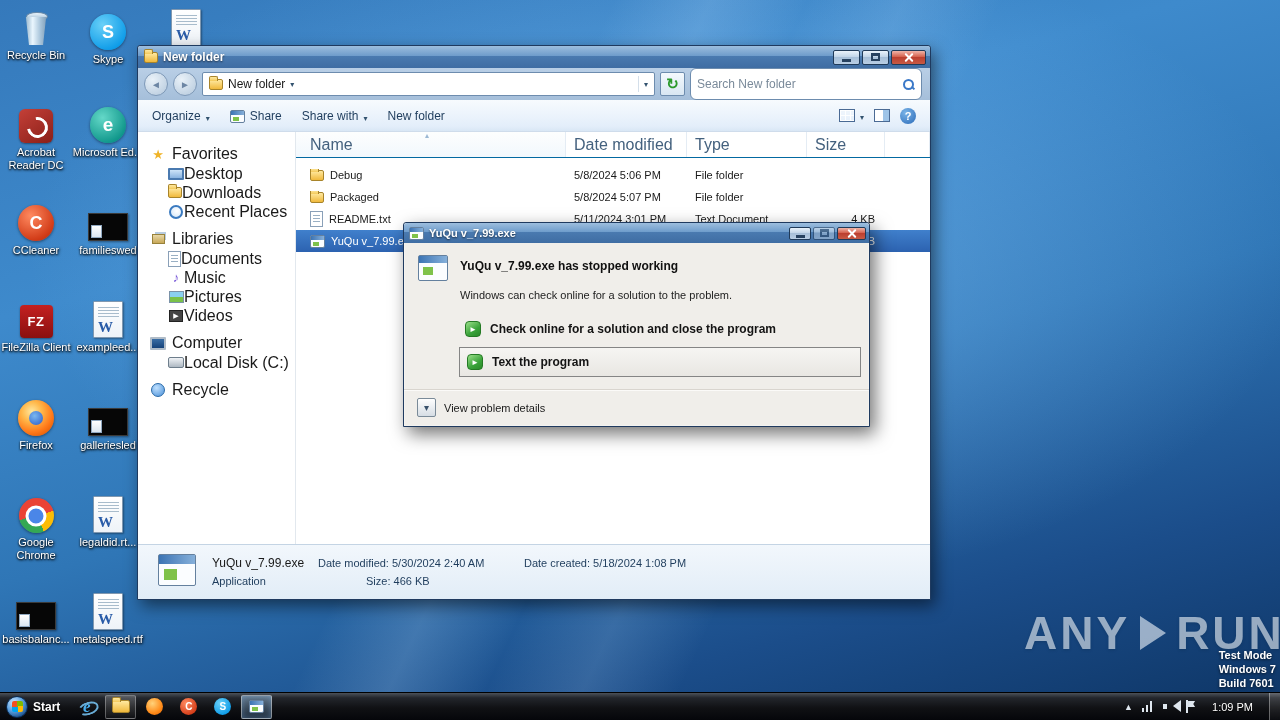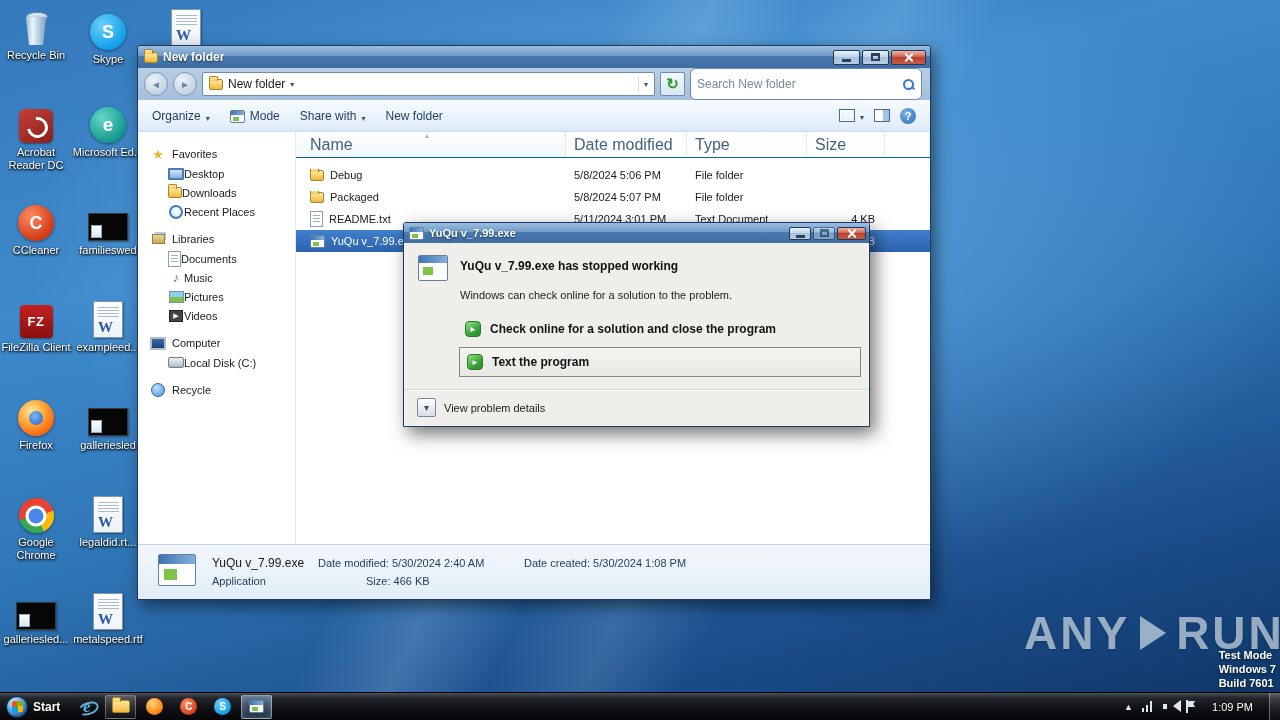--- a/index.html
+++ b/index.html
@@ -81,21 +81,21 @@
 
 .cmdbar{height:32px;display:flex;align-items:center;gap:20px;padding:0 14px;background:linear-gradient(#f7fbfe,#e3eefa 85%,#d9e7f5);border-bottom:1px solid #cfdceb}
 .cmditem{display:flex;align-items:flex-end;gap:5px;font-size:12px;color:#1e3c5c;white-space:nowrap}
 .cmd-right{margin-left:auto;display:flex;align-items:center;gap:10px}
 .ico-views{width:16px;height:13px;border:1px solid #4a6a94;background:linear-gradient(#8fb8e4,#5585bc);background-image:linear-gradient(rgba(255,255,255,.9) 1px,transparent 1px),linear-gradient(90deg,rgba(255,255,255,.9) 1px,transparent 1px);background-size:5px 5px}
 .ico-prev{width:16px;height:13px;border:1px solid #4a6a94;background:linear-gradient(90deg,#fff 55%,#9ec4e8 55%)}
 .ico-help{width:16px;height:16px;border-radius:50%;background:radial-gradient(circle at 35% 30%,#7ab4e8,#2a6ab8);display:flex;align-items:center;justify-content:center}
 .ico-help::before{content:"?";color:#fff;font-size:11px;font-weight:bold}
 
 .main{flex:1;display:flex;background:#fff;overflow:hidden}
-.sidebar{width:158px;border-right:1px solid #e2e8ee;padding-top:12px;font-size:11px;color:#1a1a1a;overflow:hidden;flex:none}
+.sidebar{width:158px;border-right:1px solid #e2e8ee;padding-top:12px;font-size:16px;color:#1a1a1a;overflow:hidden;flex:none}
 .nav-group{display:flex;align-items:center;gap:6px;height:20px;padding-left:12px;white-space:nowrap}
 .nav-item{display:flex;align-items:center;gap:0;height:19px;padding-left:30px;white-space:nowrap}
 .nav-sep{height:8px}
 .si{width:16px;display:inline-flex;justify-content:center;align-items:center;flex:none}
 .si-star::before{content:"\2605";color:#f0b429;font-size:13px}
 .si-desktop::before{content:"";width:12px;height:8px;background:linear-gradient(#cde4f8,#8ab4e0);border:2px solid #4a7ab0;border-radius:1px}
 .si-recent::before{content:"";width:10px;height:10px;border:2px solid #3a7ac0;border-radius:50%;background:radial-gradient(circle at 60% 40%,#fff,#cfe4f8)}
 .si-lib::before{content:"";width:11px;height:8px;background:linear-gradient(#e8d8a8,#c8a858);border:1px solid #98823a;box-shadow:2px -3px 0 -1px #b8cce0}
 .si-music::before{content:"\266A";color:#7a5ad8;font-size:13px}
 .si-pics::before{content:"";width:13px;height:10px;border:1px solid #7a92a8;background:linear-gradient(#8ad0f0 55%,#7ac24a 55%)}
@@ -215,21 +215,21 @@
   <div class="di" style="left:0;top:493px">
     <div class="di-ico">
         <div class="chrome"></div>
       </div>
     <div class="di-label">Google Chrome</div>
   </div>
   <div class="di" style="left:0;top:590px">
     <div class="di-ico">
         <div class="bdoc"></div>
       </div>
-    <div class="di-label">galleriesled...</div>
+    <div class="di-label">basisbalanc...</div>
   </div>
 
   <div class="di" style="left:72px;top:10px">
     <div class="di-ico">
         <div class="circ sky"></div>
       </div>
     <div class="di-label">Skype</div>
   </div>
   <div class="di" style="left:72px;top:103px">
     <div class="di-ico">
@@ -305,21 +305,21 @@
         <span class="mag"></span>
       </div>
     </div>
     <div class="cmdbar">
       <span class="cmditem">
           <span>Organize</span>
           <span class="dd"></span>
         </span>
       <span class="cmditem">
           <span class="appwin s"></span>
-          <span>Mode</span>
+          <span>Share</span>
         </span>
       <span class="cmditem">
           <span>Share with</span>
           <span class="dd"></span>
         </span>
       <span class="cmditem">
           <span>New folder</span>
         </span>
       <span class="cmd-right">
         <span class="cmditem">
@@ -444,21 +444,21 @@
           </div>
         </div>
       </div>
     </div>
     <div class="details">
       <span class="appwin xl det-icon"></span>
       <span class="det-name">YuQu v_7.99.exe</span>
       <span class="det-type">Application</span>
       <span class="det-mod">Date modified: 5/30/2024 2:40 AM</span>
       <span class="det-size">Size: 466 KB</span>
-      <span class="det-crt">Date created: 5/30/2024 1:08 PM</span>
+      <span class="det-crt">Date created: 5/18/2024 1:08 PM</span>
     </div>
   </div>
 
   <div class="dialog">
     <div class="dlg-tbar">
       <span class="appwin s"></span>
       <span class="dlg-title">YuQu v_7.99.exe</span>
       <span class="cap sm">
           <span class="gl-min"></span>
         </span>

